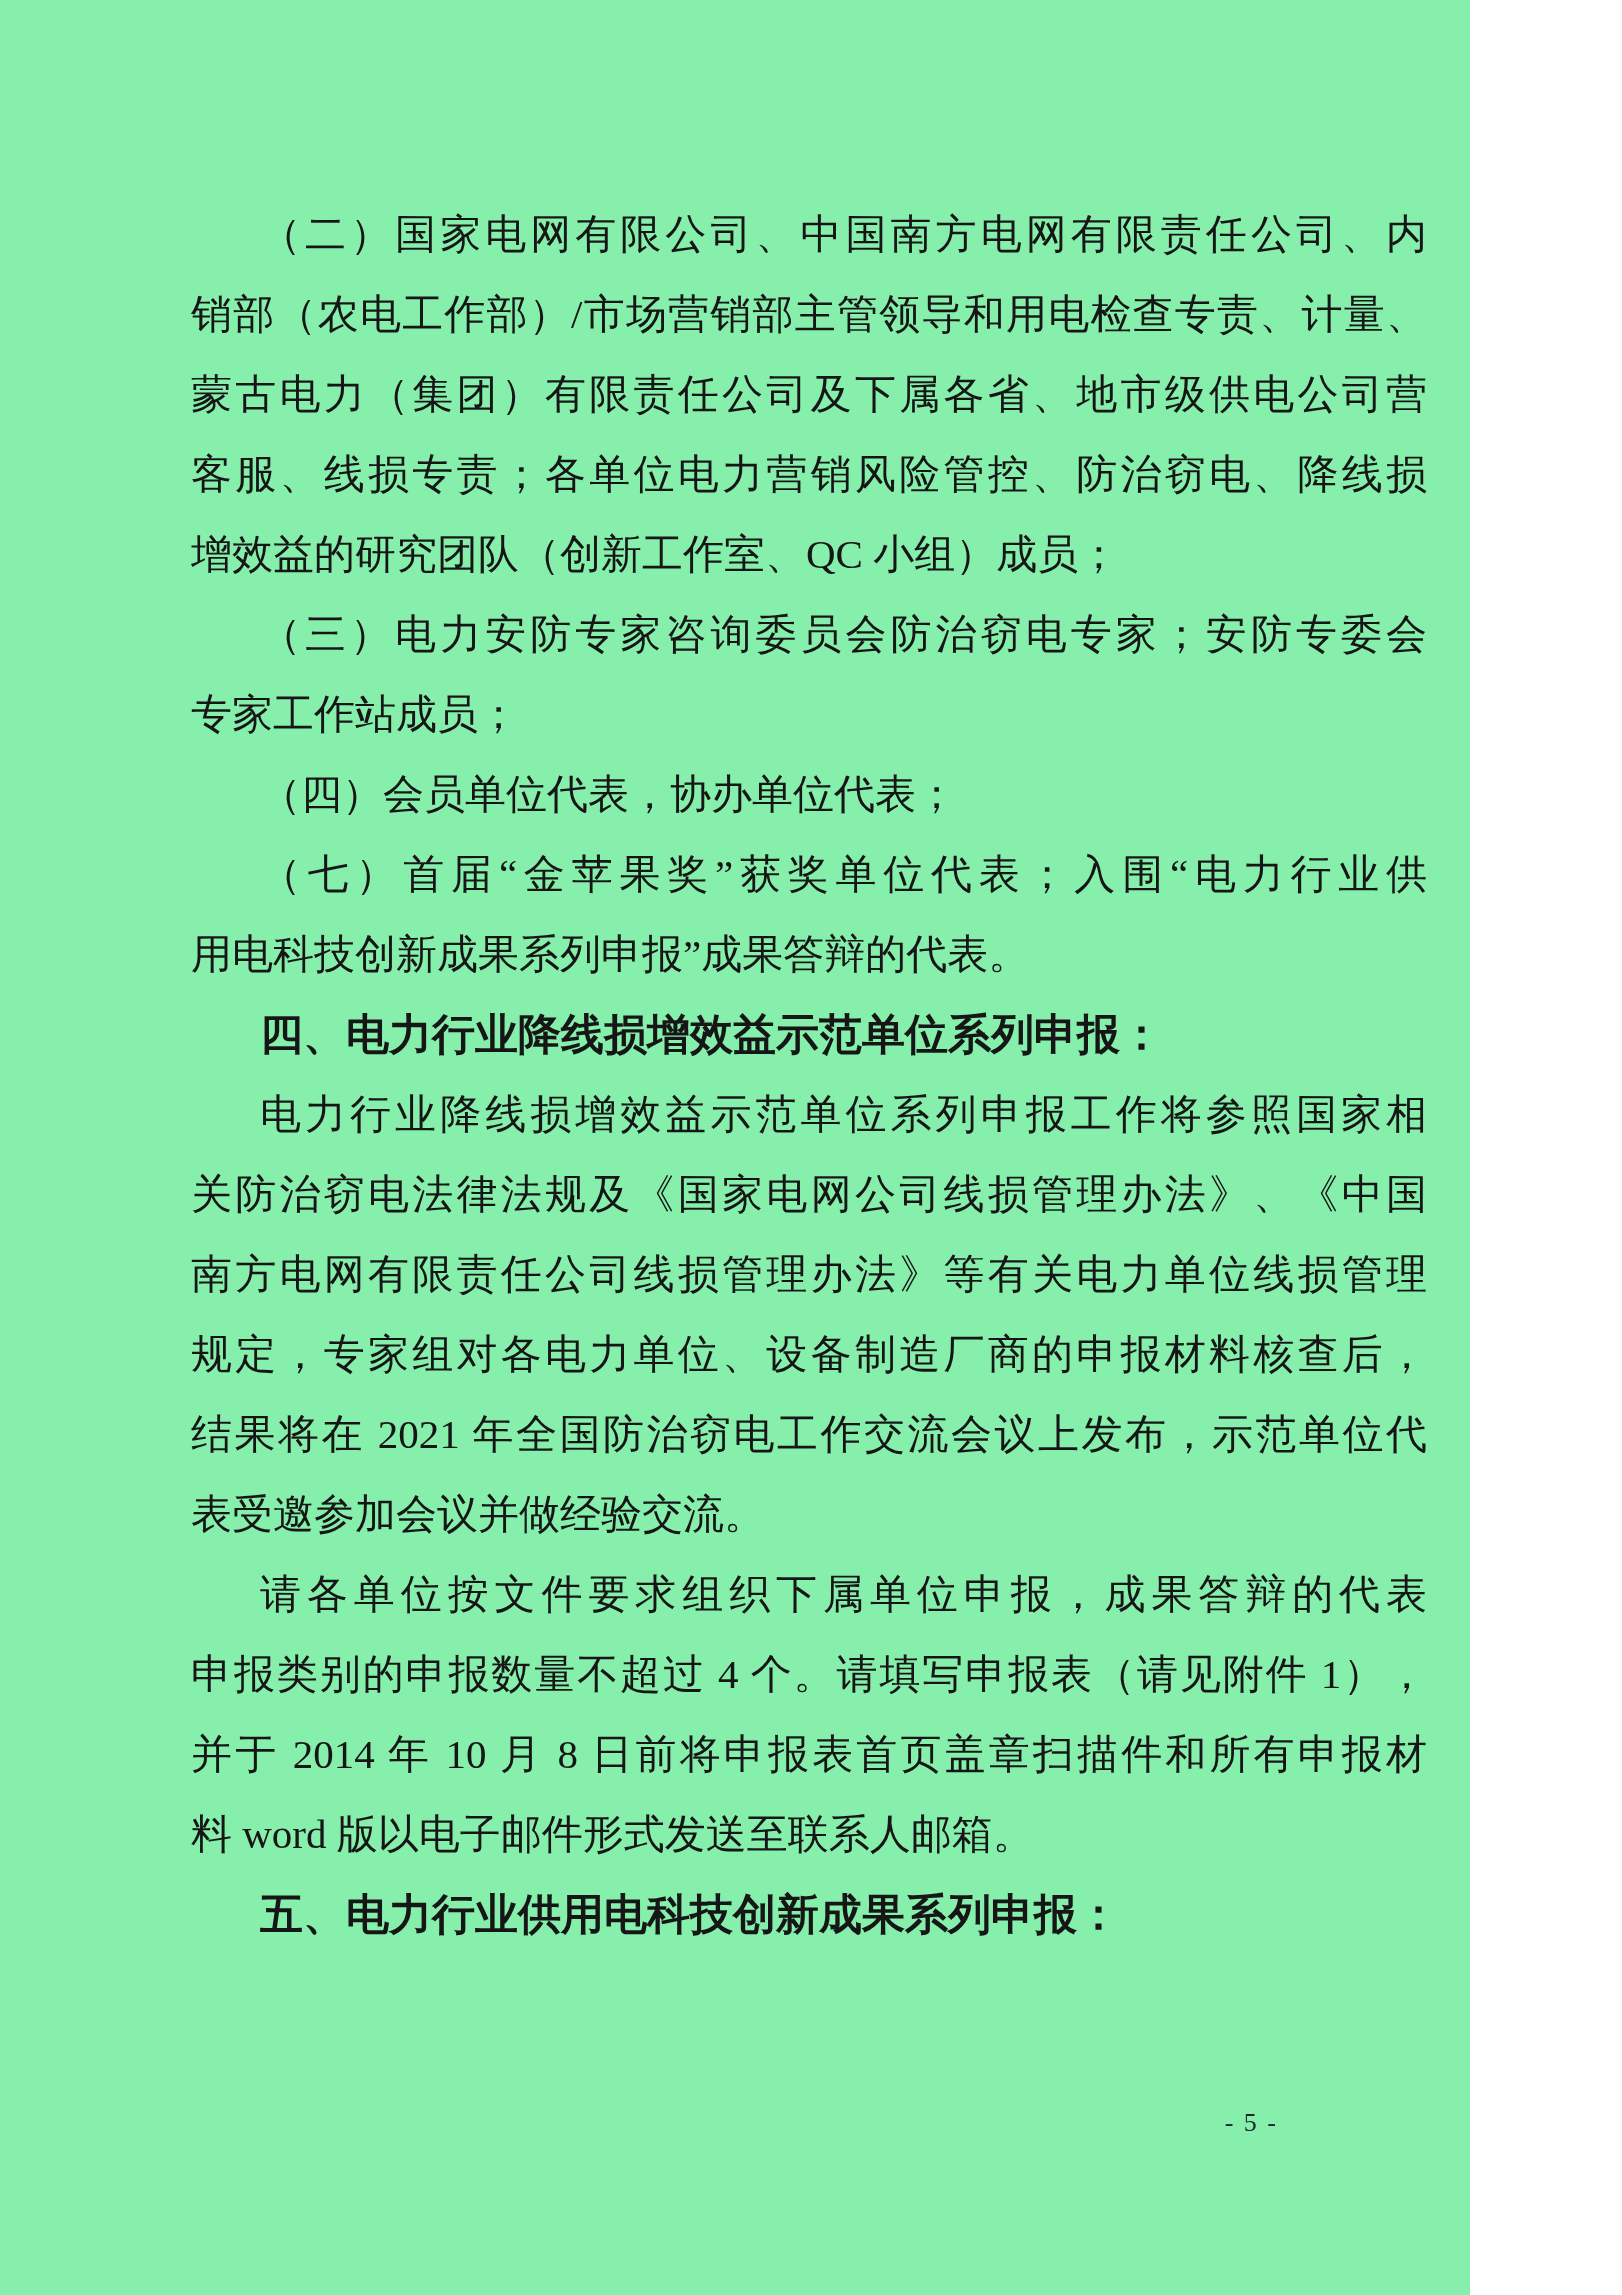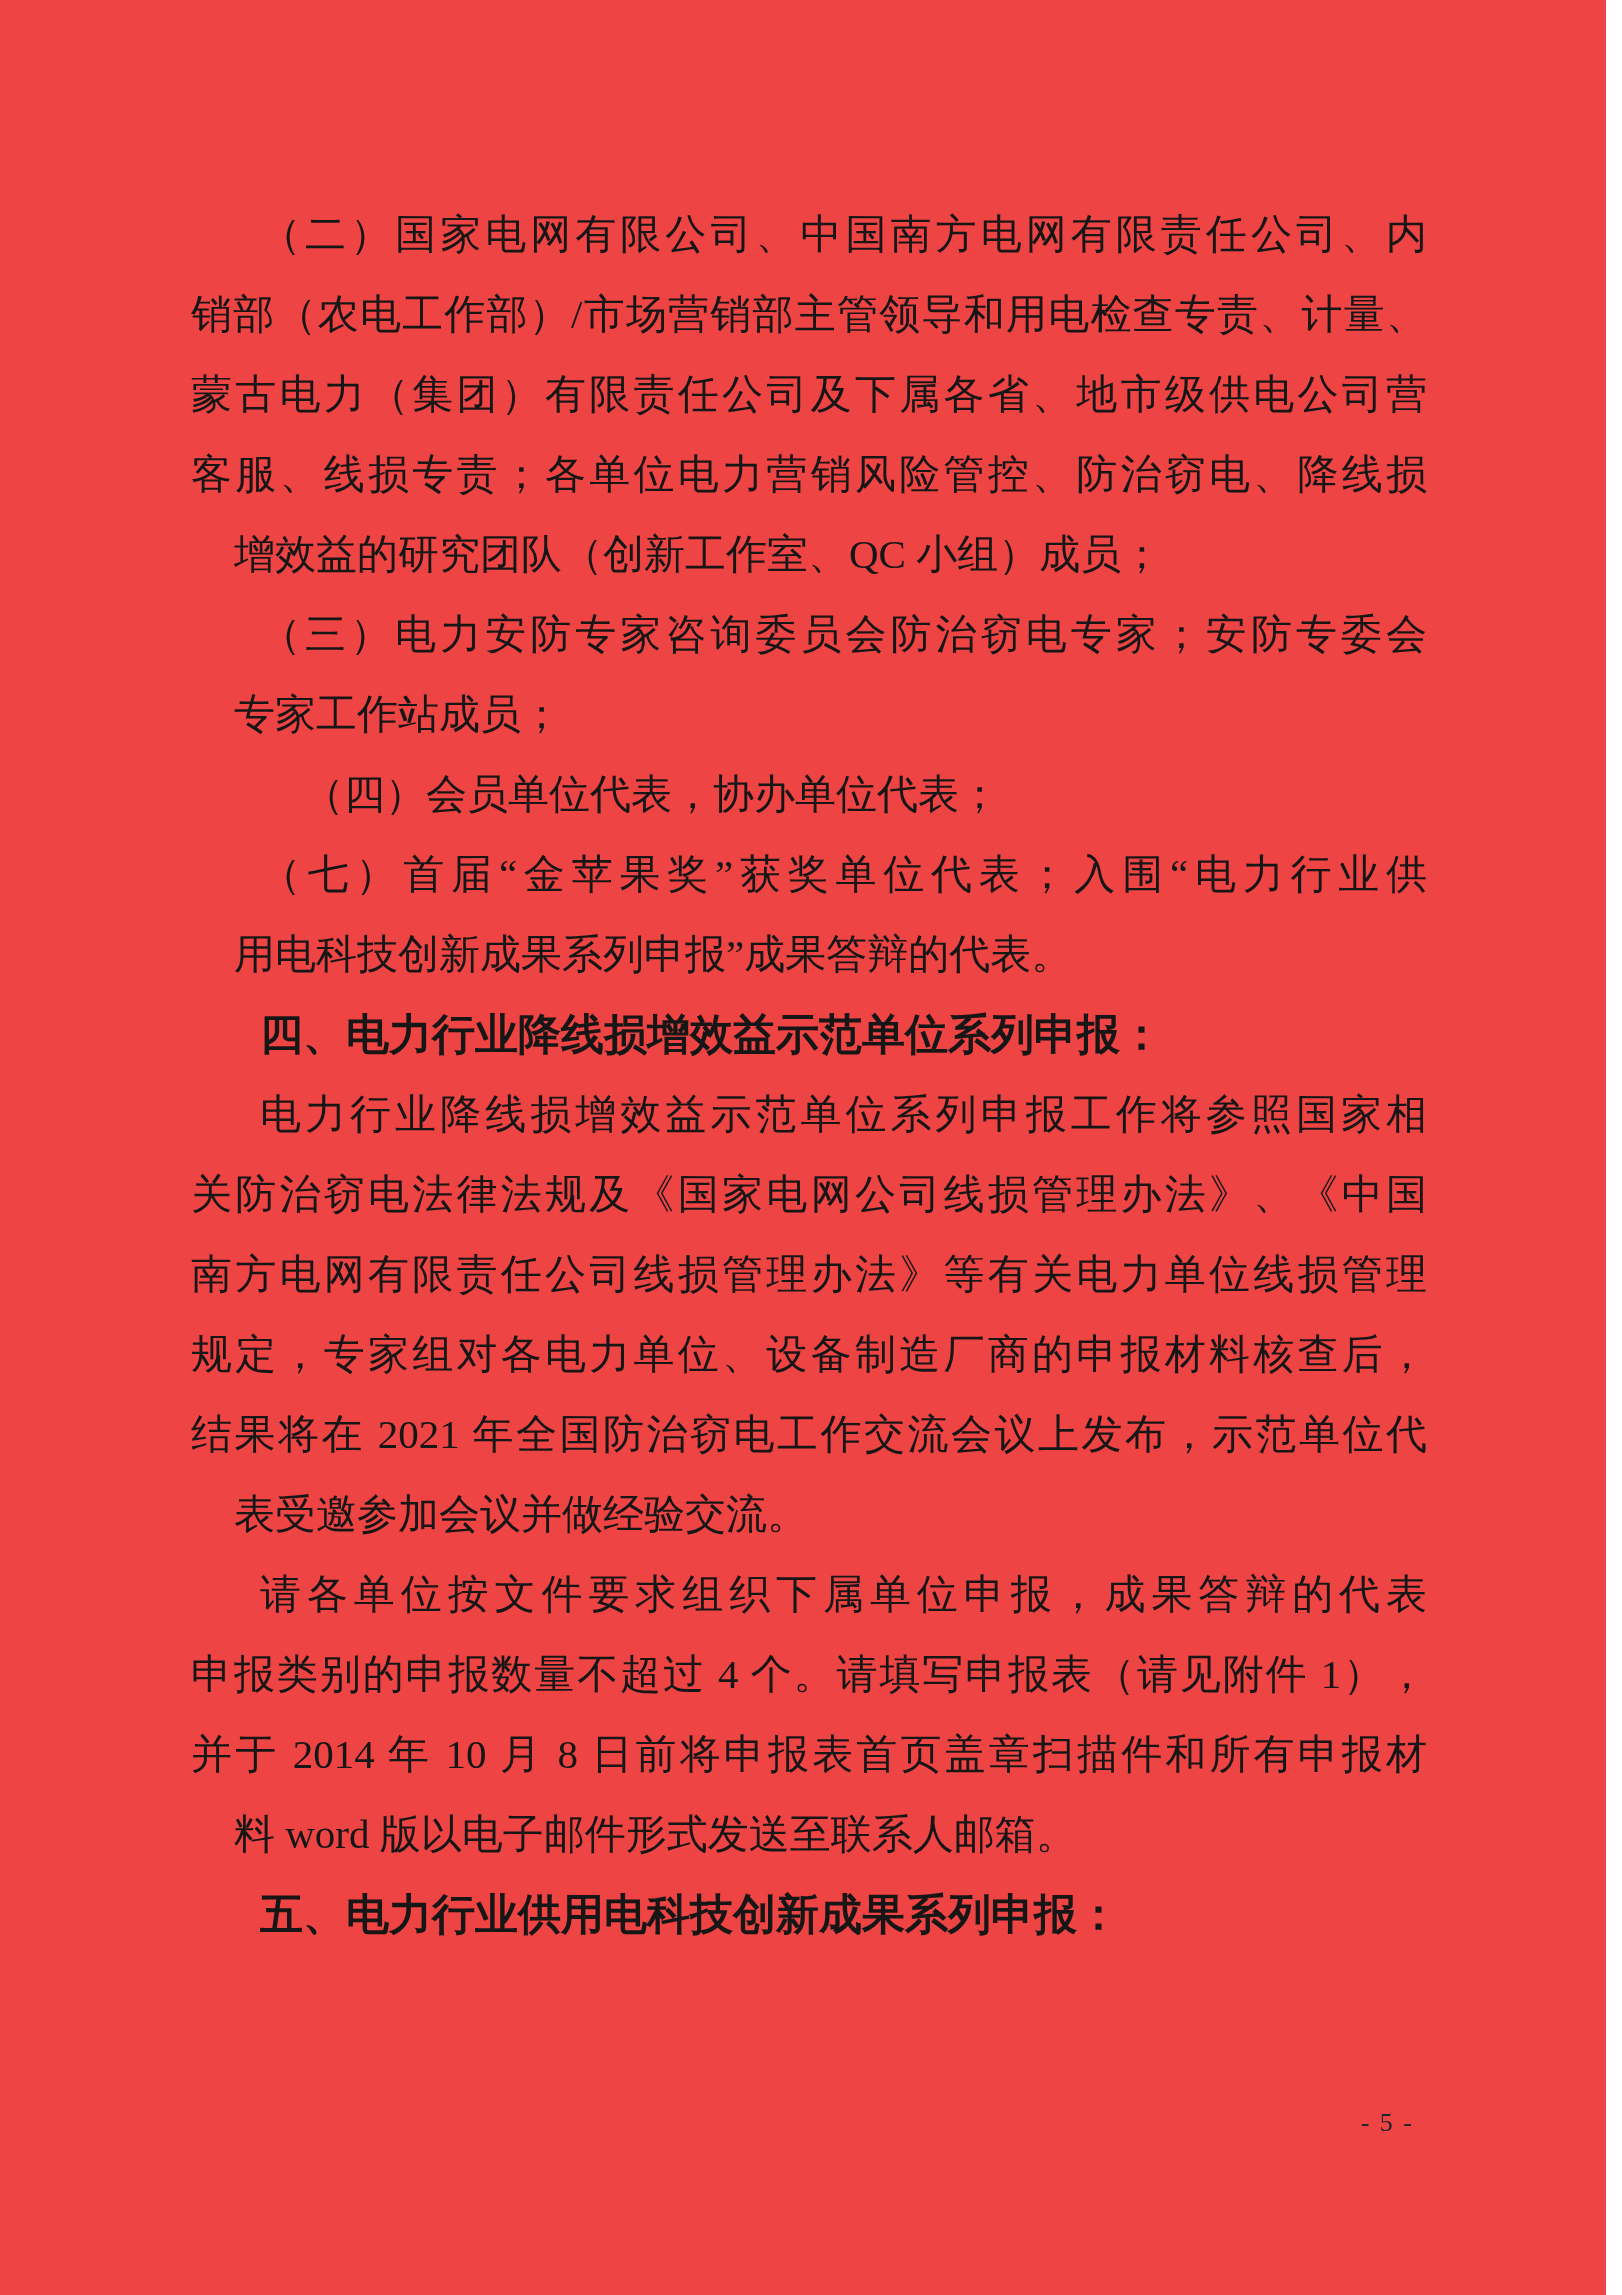--- a/index.html
+++ b/index.html
@@ -2,23 +2,23 @@
 <html lang="zh" style="font-size:10.5px"><head>
 <meta charset="utf-8">
 <style>
   html, body {
     margin: 0;
     padding: 0;
     background: #ffffff;
   }
   .page {
     position: relative;
-    width: 1606px;
+    width: 1470px;
     height: 2295px;
-    background: #ef4444;
+    background: #86efac;
     overflow: hidden;
     color: #161616;
     font-family: "Liberation Serif", "DejaVu Serif", serif;
   }
   .content {
     position: absolute;
     left: 191px;
     top: 194px;
     width: 1236px;
   }
@@ -31,21 +31,20 @@
     text-justify: inter-character;
     white-space: normal;
     overflow: hidden;
   }
   .ind {
     text-indent: 69px;
   }
   .last {
     text-align: center;
     text-align-last: left;
-    margin-left: 43px;
   }
   .head {
     font-family: "Liberation Sans", "DejaVu Sans", sans-serif;
     font-weight: 700;
     font-size: 43px;
     text-align: right;
     text-align-last: left;
   }
   .footer {
     position: absolute;

